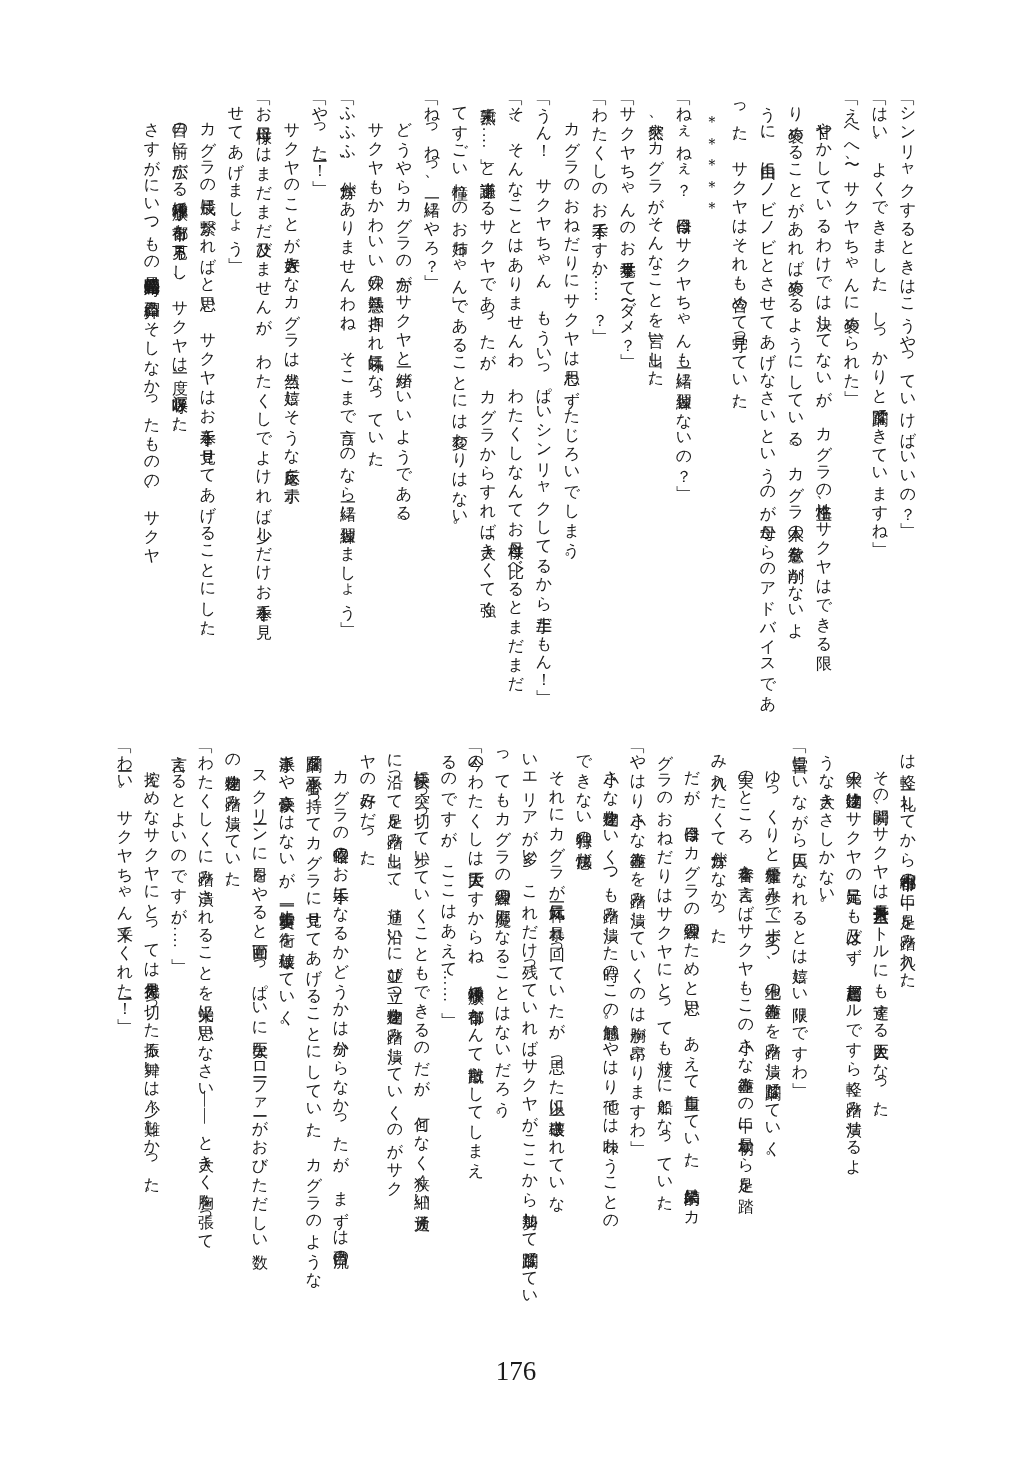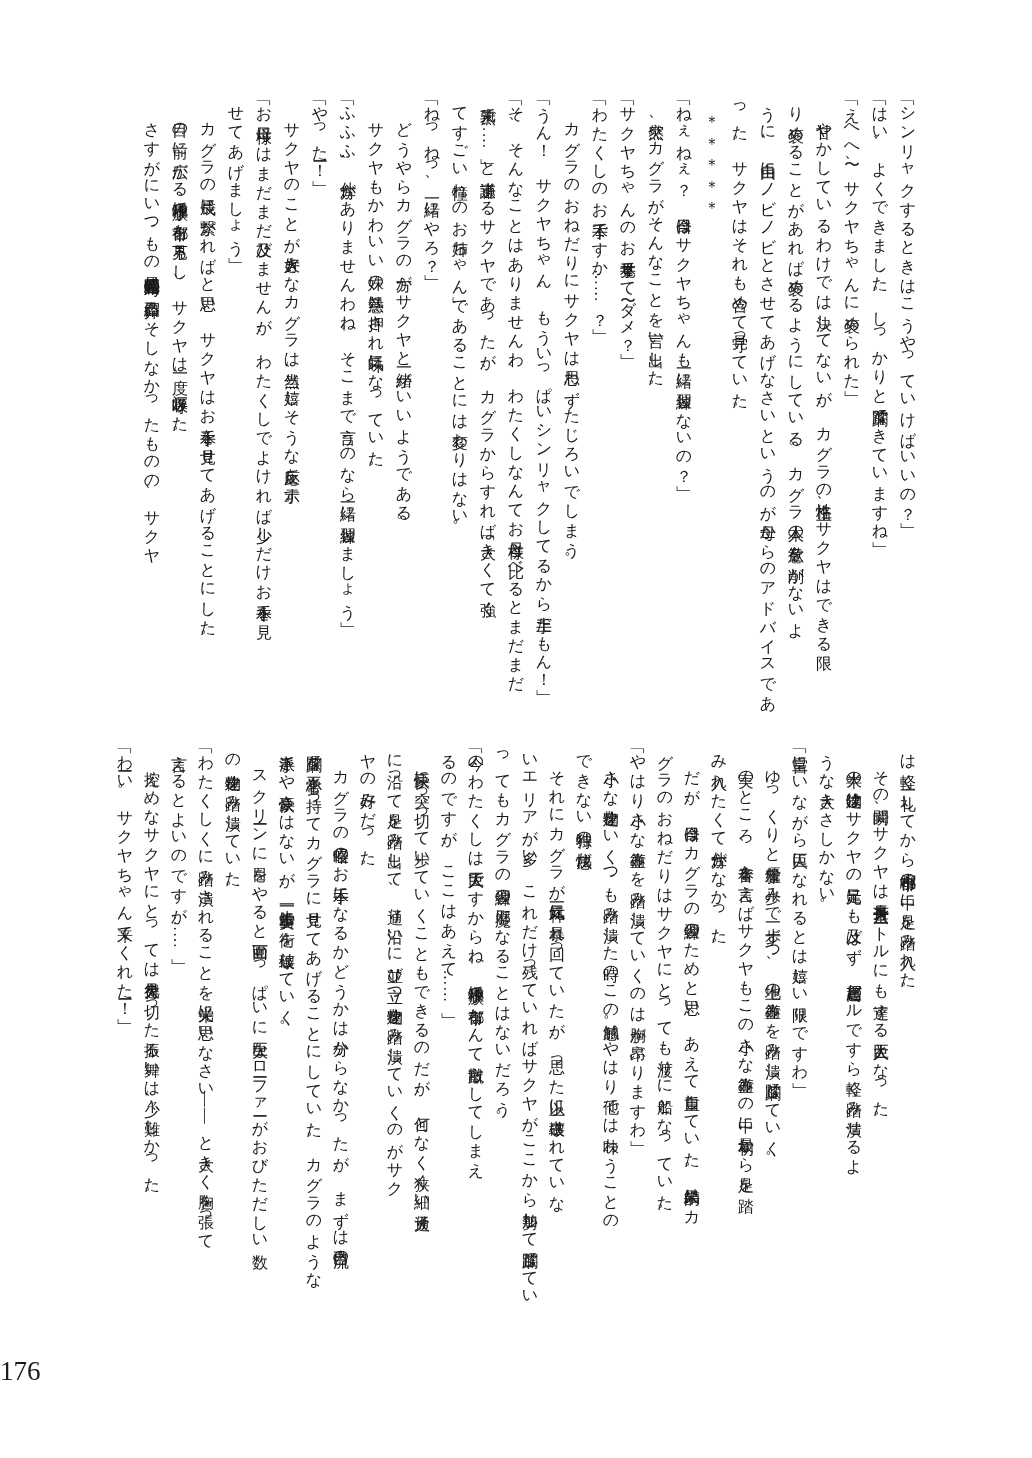--- a/index.html
+++ b/index.html
@@ -30,20 +30,21 @@
   .block-bottom { top: 743px; }
   .block-top    .line { line-height: 28px; }
   .block-bottom .line { line-height: 27px; }
   .line.indent    { text-indent: 1em; }
   .line.separator { text-indent: 0.6em; }
   .folio {
     position: absolute;
     left: 0;
     right: 0;
     top: 1356px;
+    text-align: center;
     font-size: 27px;
     color: #1a1a1a;
   }
 </style>
 </head>
 <body>
 
 <div class="page">
   <section class="block block-top"><p class="line">「シンリャクするときはこうやっていけばいいの？」</p><p class="line">「はい、よくできました。しっかりと蹂躙できていますね」</p><p class="line">「えへへ〜、サクヤちゃんに褒められた」</p><p class="line indent">甘やかしているわけでは決してないが、カグラの性格上、サクヤはできる限</p><p class="line">り褒めることがあれば褒めるようにしている。カグラ本人の意欲を削がないよ</p><p class="line">うに、自由にノビノビとさせてあげなさいというのが母からのアドバイスであ</p><p class="line">った。サクヤはそれも含めて見守っていた。</p><p class="line separator">＊ ＊ ＊ ＊ ＊</p><p class="line">「ねぇねぇ？　今日はサクヤちゃんも一緒に練習しないの？」</p><p class="line indent">突然、カグラがそんなことを言い出した。</p><p class="line">「サクヤちゃんのお手本見せて〜ダメ？」</p><p class="line">「わたくしのお手本ですか……？」</p><p class="line indent">カグラのおねだりにサクヤは思わずたじろいでしまう。</p><p class="line">「うん！　サクヤちゃん、もういっぱいシンリャクしてるから上手だもん！」</p><p class="line">「そ、そんなことはありませんわ。わたくしなんてお母様と比べるとまだまだ</p><p class="line">未熟で……」と謙遜するサクヤであったが、カグラからすれば「大きくて強く</p><p class="line">てすごい憧れのお姉ちゃん」であることには変わりはない。</p><p class="line">「ねっねっ、一緒にやろ？」</p><p class="line indent">どうやらカグラの方がサクヤと一緒がいいようである。</p><p class="line indent">サクヤもかわいい妹の熱意に押され気味になっていた。</p><p class="line">「ふふふ、仕方がありませんわね。そこまで言うのなら一緒に練習しましょう」</p><p class="line">「やったー！」</p><p class="line indent">サクヤのことが大好きなカグラは当然、嬉しそうな反応を示す。</p><p class="line">「お母様にはまだまだ及びませんが、わたくしでよければ少しだけお手本を見</p><p class="line">せてあげましょう」</p><p class="line indent">カグラの成長に繋がればと思い、サクヤはお手本を見せてあげることにした。</p><p class="line indent">目の前に広がる矮小種族の都市を見下ろし、サクヤは一度、深呼吸した。</p><p class="line indent">さすがにいつもの惑星侵略開始時の自己紹介こそしなかったものの、サクヤ</p></section>
 

